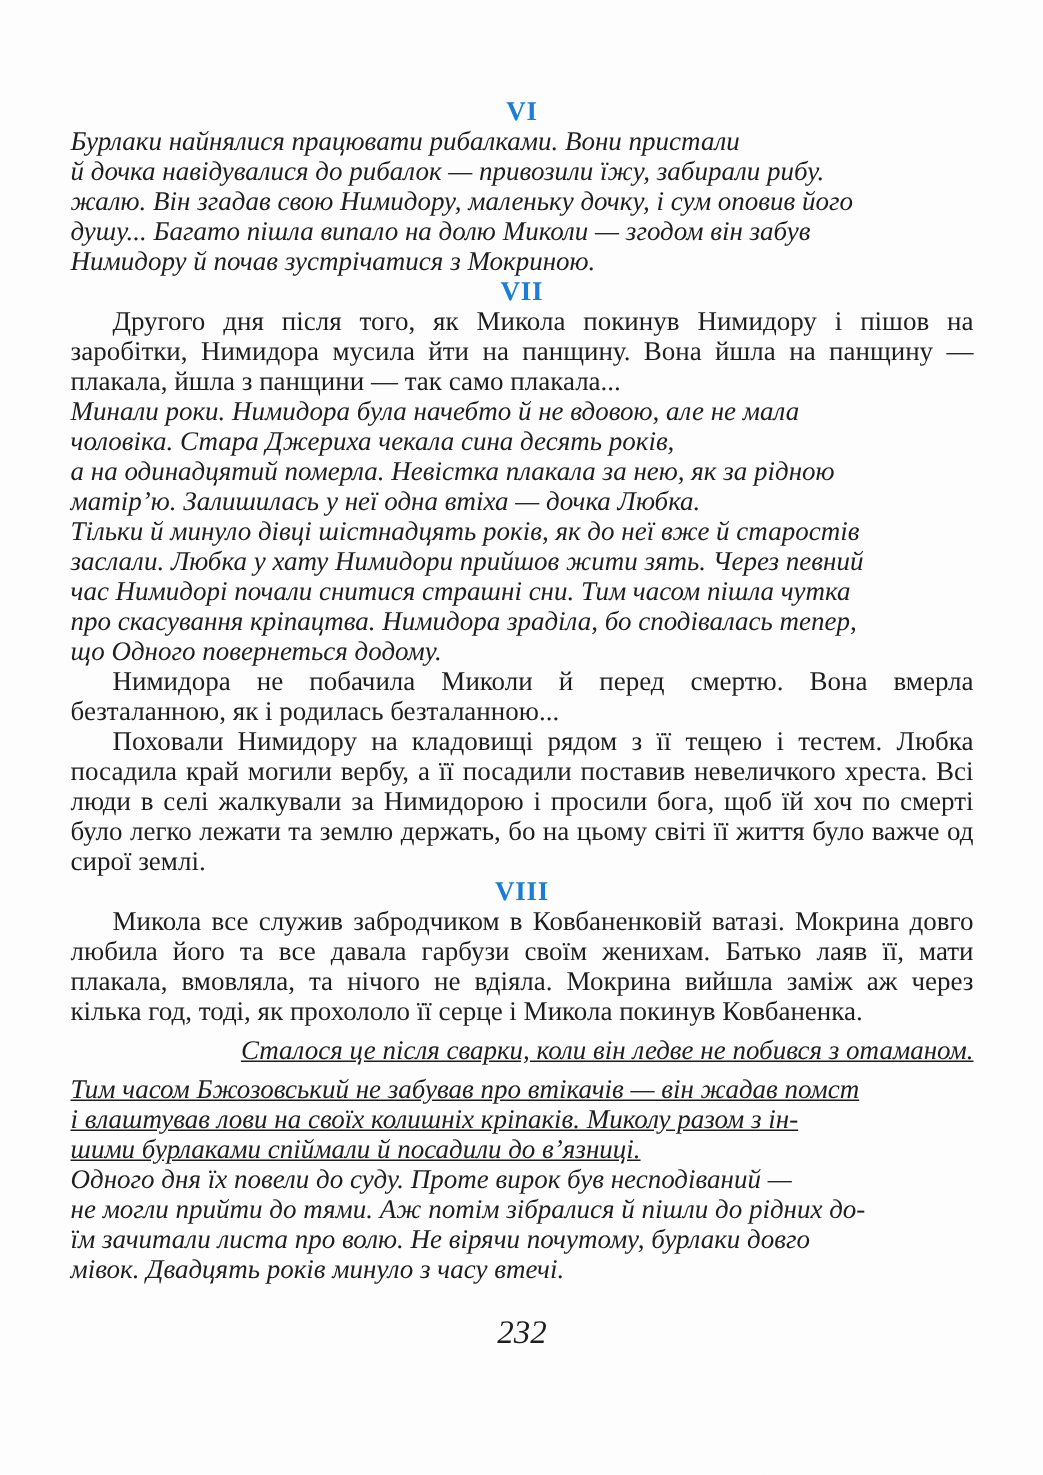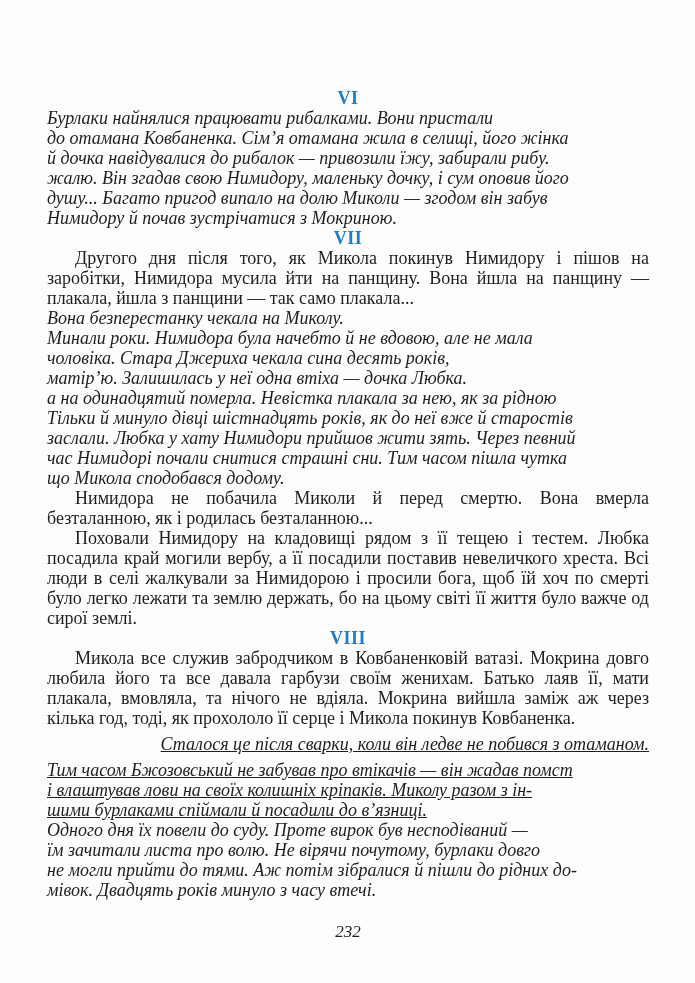--- a/index.html
+++ b/index.html
@@ -10,21 +10,21 @@
   .page {
     position: relative;
     box-sizing: border-box;
     width: 695px;
     height: 983px;
     background: var(--background, #fdfdfd);
     color: var(--text, #1e1e1e);
     font-family: "Liberation Serif", "DejaVu Serif", serif;
     font-size: 18px;
     line-height: 20px;
-    padding: 88px 46px 0 47px;
+    padding: 64px 46px 0 47px;
     overflow: hidden;
   }
   .heading {
     margin: 0;
     text-align: center;
     font-size: 18px;
     line-height: 20px;
     font-weight: bold;
     letter-spacing: 0.5px;
     color: var(--heading, #1b7ed3);
@@ -42,81 +42,78 @@
     white-space: nowrap;
   }
   .summary-right {
     font-style: italic;
     text-align: right;
   }
   .mt-sm { margin-top: 6px; text-decoration: underline; }
   .page-number {
     text-align: center;
     font-style: italic;
-    font-size: 17px;
+    font-size: 22px;
     line-height: 20px;
     margin-top: 22px;
   }
 </style>
 </head>
 <body>
 
 <div class="page">
 
   <h2 class="heading">VI</h2>
 
   <div class="summary">
       <div>Бурлаки найнялися працювати рибалками. Вони пристали</div>
-      <div>до отамана Ковбаненка. Сім’я отамана жила в селищі, його жінка</div>
       <div>й дочка навідувалися до рибалок — привозили їжу, забирали рибу.</div>
       <div>жалю. Він згадав свою Нимидору, маленьку дочку, і сум оповив його</div>
-      <div>душу... Багато пригод випало на долю Миколи — згодом він забув</div>
+      <div>душу... Багато пішла випало на долю Миколи — згодом він забув</div>
       <div>Нимидору й почав зустрічатися з Мокриною.</div>
     </div>
 
   <h2 class="heading">VII</h2>
 
   <p class="para">Другого дня після того, як Микола покинув Нимидору і пішов на заробітки, Нимидора мусила йти на панщину. Вона йшла на панщину — плакала, йшла з панщини — так само плакала...</p>
 
-  <div class="summary">
-      <div>Вона безперестанку чекала на Миколу.</div>
-    </div>
 
   <div class="summary">
       <div>Минали роки. Нимидора була начебто й не вдовою, але не мала</div>
       <div>чоловіка. Стара Джериха чекала сина десять років,</div>
+      <div>а на одинадцятий померла. Невістка плакала за нею, як за рідною</div>
       <div>матір’ю. Залишилась у неї одна втіха — дочка Любка.</div>
-      <div>а на одинадцятий померла. Невістка плакала за нею, як за рідною</div>
     </div>
 
   <div class="summary">
       <div>Тільки й минуло дівці шістнадцять років, як до неї вже й старостів</div>
       <div>заслали. Любка у хату Нимидори прийшов жити зять. Через певний</div>
       <div>час Нимидорі почали снитися страшні сни. Тим часом пішла чутка</div>
-      <div>що Микола сподобався додому.</div>
+      <div>про скасування кріпацтва. Нимидора зраділа, бо сподівалась тепер,</div>
+      <div>що Одного повернеться додому.</div>
     </div>
 
   <p class="para">Нимидора не побачила Миколи й перед смертю. Вона вмерла безталанною, як і родилась безталанною...</p>
 
   <p class="para">Поховали Нимидору на кладовищі рядом з її тещею і тестем. Любка посадила край могили вербу, а її посадили поставив невеличкого хреста. Всі люди в селі жалкували за Нимидорою і просили бога, щоб їй хоч по смерті було легко лежати та землю держать, бо на цьому світі її життя було важче од сирої землі.</p>
 
   <h2 class="heading">VIII</h2>
 
   <p class="para">Микола все служив забродчиком в Ковбаненковій ватазі. Мокрина довго любила його та все давала гарбузи своїм женихам. Батько лаяв її, мати плакала, вмовляла, та нічого не вдіяла. Мокрина вийшла заміж аж через кілька год, тоді, як прохололо її серце і Микола покинув Ковбаненка.</p>
 
   <div class="summary-right mt-sm">Сталося це після сварки, коли він ледве не побився з отаманом.</div>
 
   <div class="summary mt-sm">
       <div>Тим часом Бжозовський не забував про втікачів — він жадав помст</div>
       <div>і влаштував лови на своїх колишніх кріпаків. Миколу разом з ін-</div>
       <div>шими бурлаками спіймали й посадили до в’язниці.</div>
     </div>
 
   <div class="summary">
       <div>Одного дня їх повели до суду. Проте вирок був несподіваний —</div>
+      <div>не могли прийти до тями. Аж потім зібралися й пішли до рідних до-</div>
       <div>їм  зачитали листа про волю. Не вірячи почутому, бурлаки довго</div>
-      <div>не могли прийти до тями. Аж потім зібралися й пішли до рідних до-</div>
       <div>мівок. Двадцять років минуло з часу втечі.</div>
     </div>
 
   <div class="page-number">232</div>
 
 </div>
 
 </body></html>

